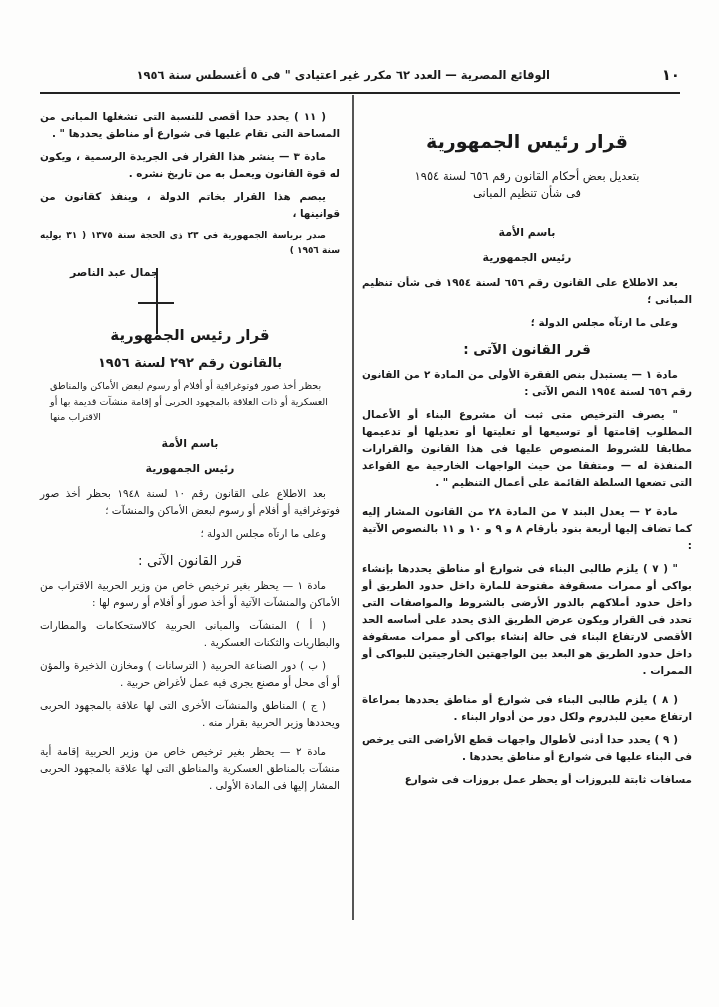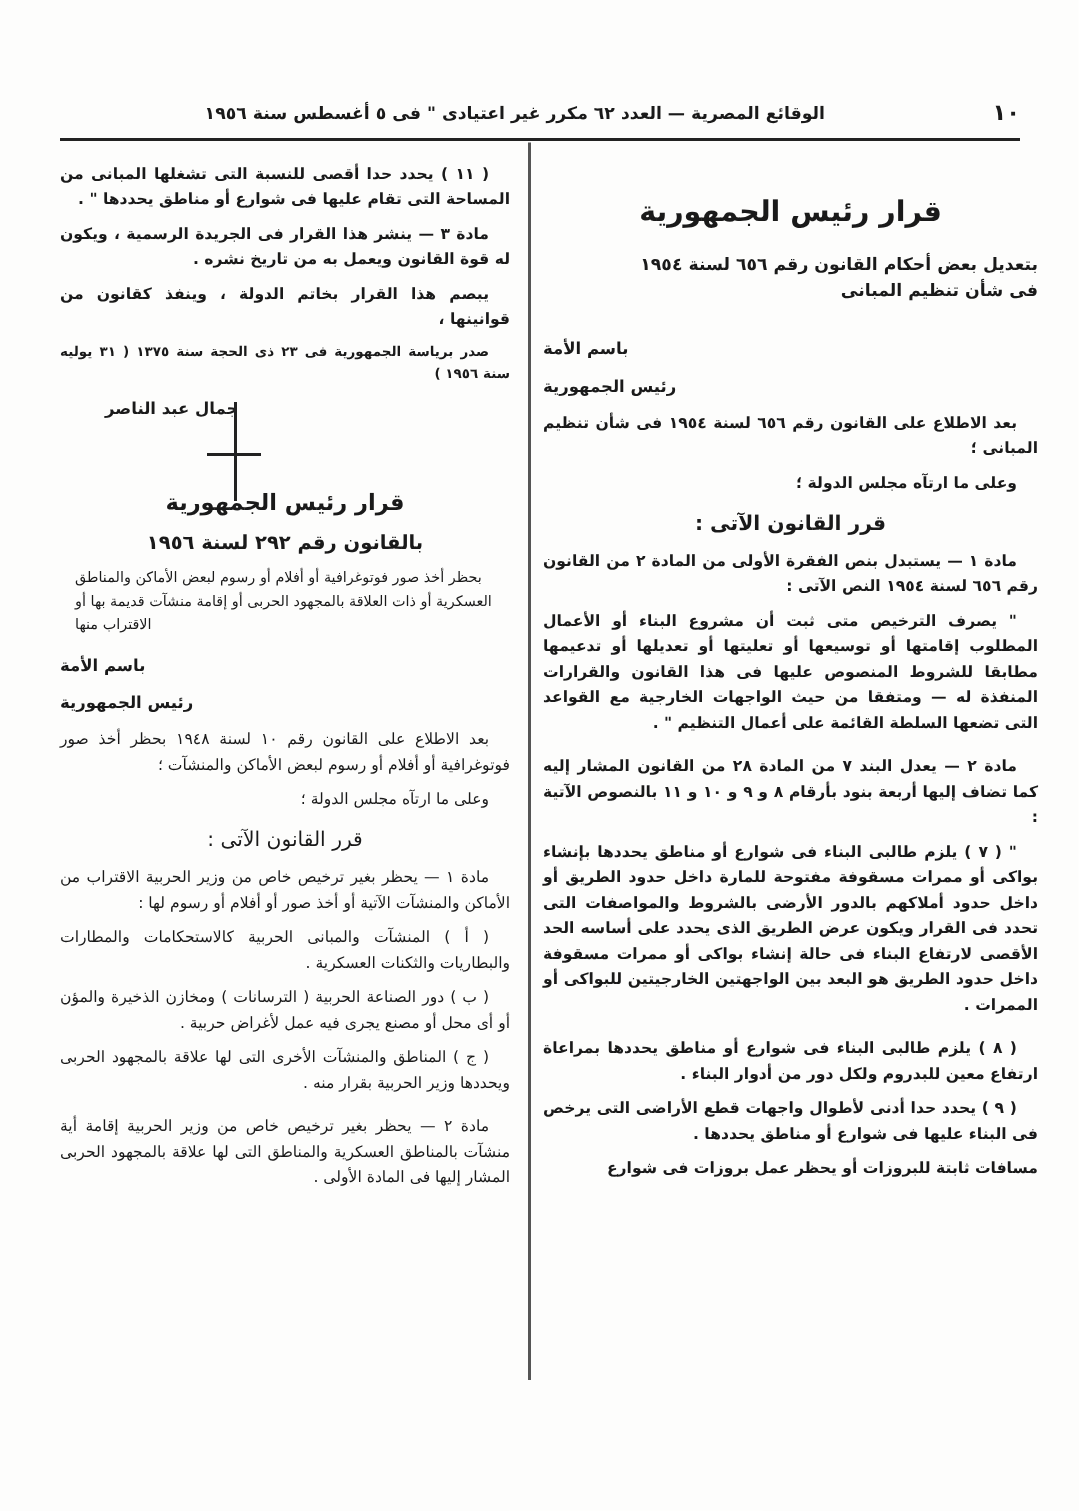--- a/index.html
+++ b/index.html
@@ -79,27 +79,28 @@
       line-height: 26px;
     }
     .title-md {
       font-size: 14.5px;
       font-weight: bold;
       text-align: center;
       line-height: 22px;
     }
     .title-sm {
       font-size: 11.5px;
-      font-weight: bold;
+      font-weight: normal;
+      text-align: center;
       line-height: 17px;
     }
     .head-label {
       font-size: 11px;
       font-weight: bold;
-      text-align: left;
+      text-align: center;
     }
     .section-head {
       font-size: 13.5px;
       font-weight: bold;
       text-align: center;
       margin: 10px 0 8px;
     }
     p { margin: 0 0 6px 0; text-indent: 14px; }
     p.noindent { text-indent: 0; }
     .small { font-size: 9px; line-height: 15px; }

